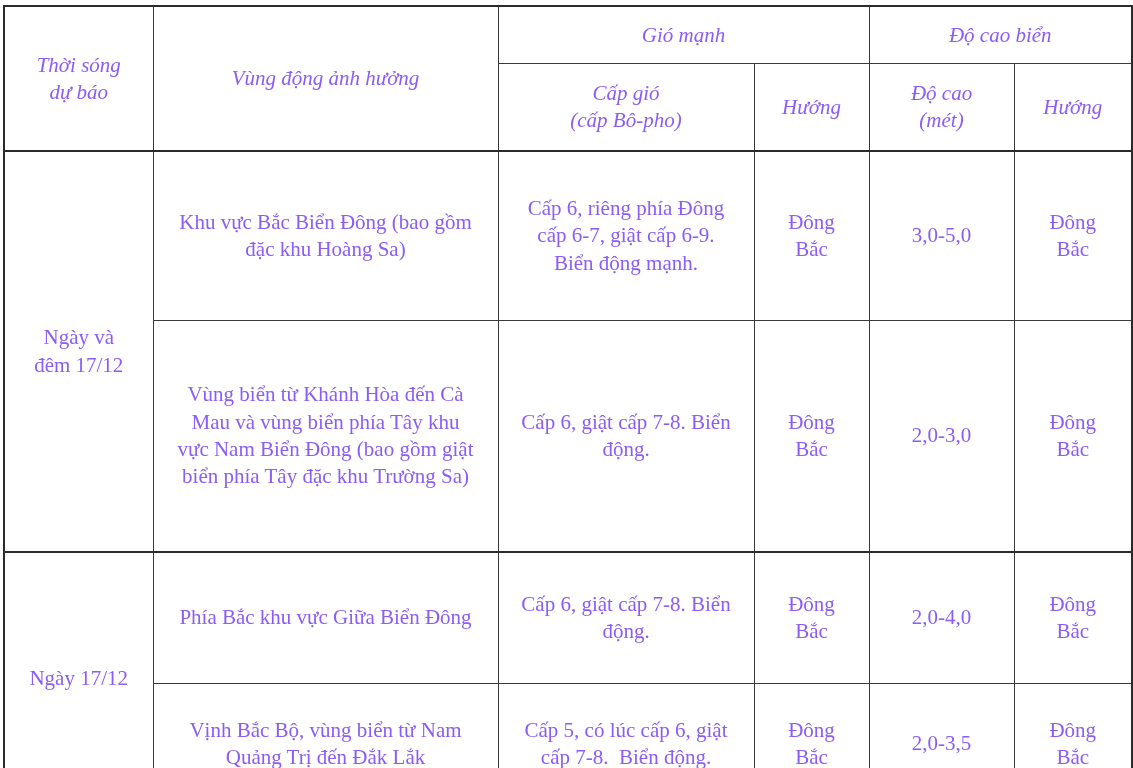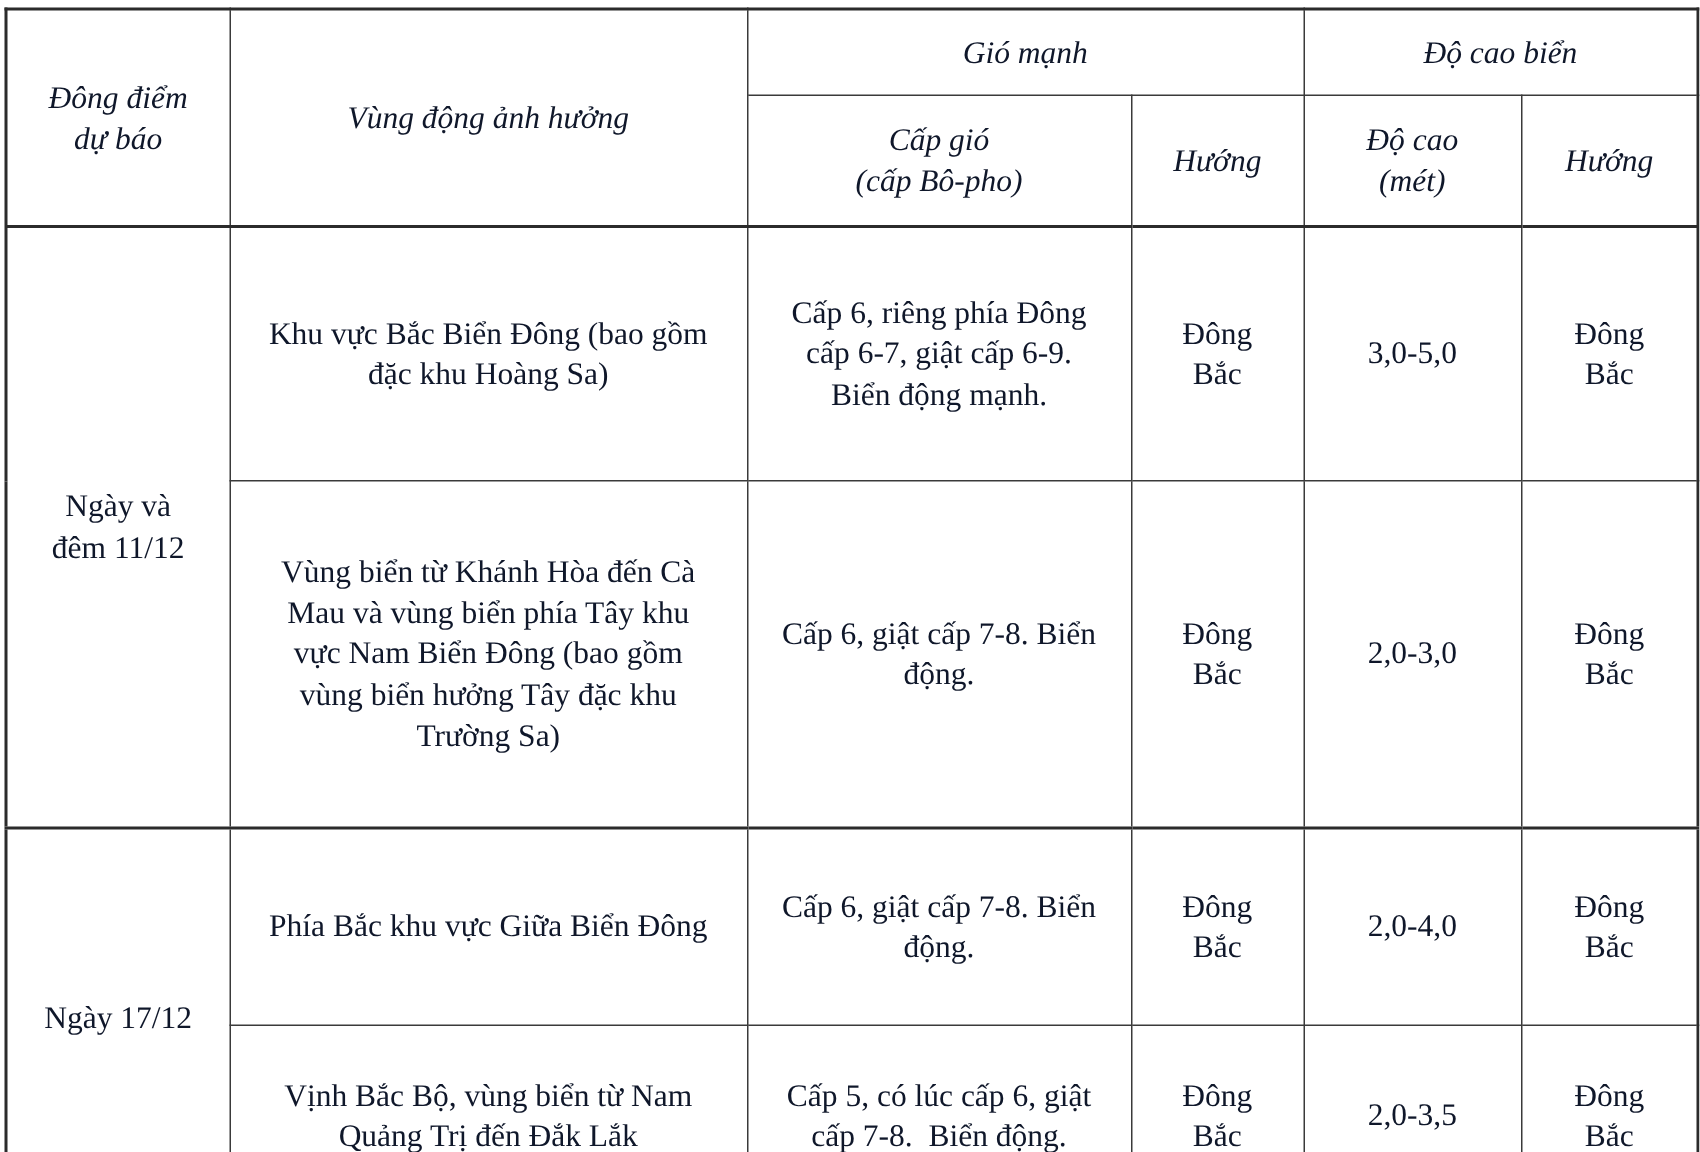--- a/index.html
+++ b/index.html
@@ -33,21 +33,21 @@
 
   table.forecast td,
   table.forecast th {
     border: 1px solid #3a3a3a;
     padding: 4px 22px;
     text-align: center;
     vertical-align: middle;
     font-size: 21px;
     line-height: 1.30;
     font-weight: normal;
-    color: #0f172a;
+    color: #8b5cf6;
     word-wrap: break-word;
     overflow-wrap: break-word;
     white-space: pre-wrap;
   }
 
   
   table.forecast {
     border: 2px solid #2b2b2b;
   }
 
@@ -117,47 +117,47 @@
       <col class="c-time">
       <col class="c-area">
       <col class="c-wind">
       <col class="c-wdir">
       <col class="c-height">
       <col class="c-sdir">
     </colgroup>
 
     <thead>
       <tr class="hdr-top">
-        <th rowspan="2" class="time-col">Đông điểm dự báo</th>
+        <th rowspan="2" class="time-col">Thời sóng dự báo</th>
         <th rowspan="2" class="area-col">Vùng động ảnh hưởng</th>
         <th colspan="2">Gió mạnh</th>
         <th colspan="2">Độ cao biển</th>
       </tr>
       <tr class="hdr-sub">
         <th>Cấp gió
 (cấp Bô-pho)</th>
         <th>Hướng</th>
         <th>Độ cao (mét)</th>
         <th>Hướng</th>
       </tr>
     </thead>
 
     <tbody>
 
       <tr class="r1 group-start">
-        <td rowspan="2" class="time-col">Ngày và đêm 11/12</td>
+        <td rowspan="2" class="time-col">Ngày và đêm 17/12</td>
         <td class="area-col">Khu vực Bắc Biển Đông (bao gồm đặc khu Hoàng Sa)</td>
         <td class="wind-col">Cấp 6, riêng phía Đông cấp 6-7, giật cấp 6-9. Biển động mạnh.</td>
         <td class="dir-col">Đông Bắc</td>
         <td class="height-col">3,0-5,0</td>
         <td class="dir-col">Đông Bắc</td>
       </tr>
 
       <tr class="r2">
-        <td class="area-col">Vùng biển từ Khánh Hòa đến Cà Mau và vùng biển phía Tây khu vực Nam Biển Đông (bao gồm vùng biển hưởng Tây đặc khu Trường Sa)</td>
+        <td class="area-col">Vùng biển từ Khánh Hòa đến Cà Mau và vùng biển phía Tây khu vực Nam Biển Đông (bao gồm giật biển phía Tây đặc khu Trường Sa)</td>
         <td class="wind-col">Cấp 6, giật cấp 7-8. Biển động.</td>
         <td class="dir-col">Đông Bắc</td>
         <td class="height-col">2,0-3,0</td>
         <td class="dir-col">Đông Bắc</td>
       </tr>
 
       <tr class="r3 group-start">
         <td rowspan="2" class="time-col">Ngày 17/12</td>
         <td class="area-col">Phía Bắc khu vực Giữa Biển Đông</td>
         <td class="wind-col">Cấp 6, giật cấp 7-8. Biển động.</td>

